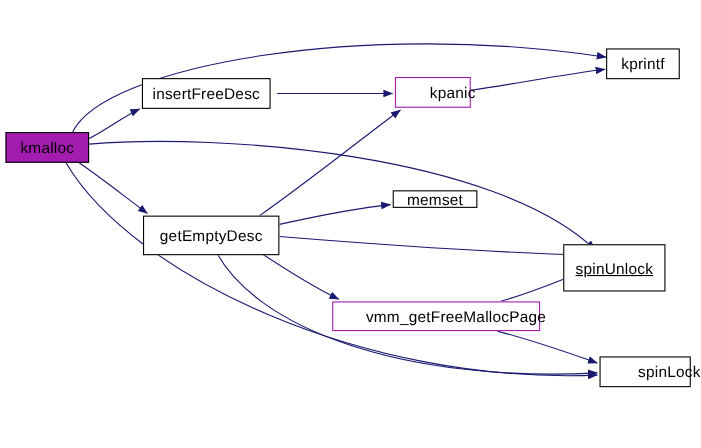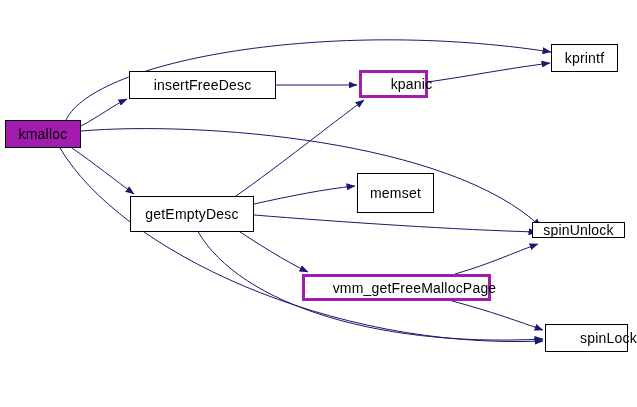--- a/index.html
+++ b/index.html
@@ -37,21 +37,21 @@
     color: #000000;
     white-space: nowrap;
     letter-spacing: 0.2px;
     z-index: 5;
   }
   .gnode.current {
     background: #a21caf;
     border: 1px solid #000000;
   }
   .gnode.highlight {
-    border: 3px solid #a21caf;
+    border: 1px solid #a21caf;
     padding-left: 36px;
   }
   .gnode .nlabel {
     pointer-events: none;
   }
 </style>
 </head>
 <body>
 
 <div id="callgraph-canvas">
@@ -75,36 +75,36 @@
         <path d="M 228,224 C 258,244 285,261 308,272" fill="none" stroke="#191970" stroke-width="1" marker-end="url(#arrowhead)"></path>
         <path d="M 194,224 C 230,300 370,348 543,339" fill="none" stroke="#191970" stroke-width="1" marker-end="url(#arrowhead)"></path>
         <path d="M 455,274 C 490,264 515,252 538,244" fill="none" stroke="#191970" stroke-width="1" marker-end="url(#arrowhead)"></path>
         <path d="M 452,301 C 490,311 520,322 543,330" fill="none" stroke="#191970" stroke-width="1" marker-end="url(#arrowhead)"></path>
       </g>
   </svg>
   <div id="nodes-group">
       <div class="gnode current" style="left: 5px; top: 120px; width: 76px; height: 28px;">
         <span class="nlabel">kmalloc</span>
       </div>
-      <div class="gnode" style="left: 129px; top: 71px; width: 147px; height: 28px;">
+      <div class="gnode" style="left: 129px; top: 71px; width: 117px; height: 28px;">
         <span class="nlabel">insertFreeDesc</span>
       </div>
       <div class="gnode highlight" style="left: 359px; top: 70px; width: 69px; height: 28px;">
         <span class="nlabel">kpanic</span>
       </div>
       <div class="gnode" style="left: 551px; top: 44px; width: 67px; height: 28px;">
         <span class="nlabel">kprintf</span>
       </div>
       <div class="gnode" style="left: 130px; top: 196px; width: 124px; height: 36px;">
         <span class="nlabel">getEmptyDesc</span>
       </div>
-      <div class="gnode" style="left: 357px; top: 173px; width: 77px; height: 40px;">
+      <div class="gnode" style="left: 357px; top: 173px; width: 77px; height: 16px;">
         <span class="nlabel">memset</span>
       </div>
-      <div class="gnode" style="left: 532px; top: 222px; width: 93px; height: 16px;">
+      <div class="gnode" style="left: 512px; top: 222px; width: 93px; height: 43px; text-decoration: underline;">
         <span class="nlabel">spinUnlock</span>
       </div>
       <div class="gnode highlight" style="left: 302px; top: 274px; width: 189px; height: 27px; align-items: center;">
         <span class="nlabel">vmm_getFreeMallocPage</span>
       </div>
       <div class="gnode" style="left: 545px; top: 324px; width: 83px; height: 28px; padding-left: 44px;">
         <span class="nlabel">spinLock</span>
       </div>
     </div>
 </div>

